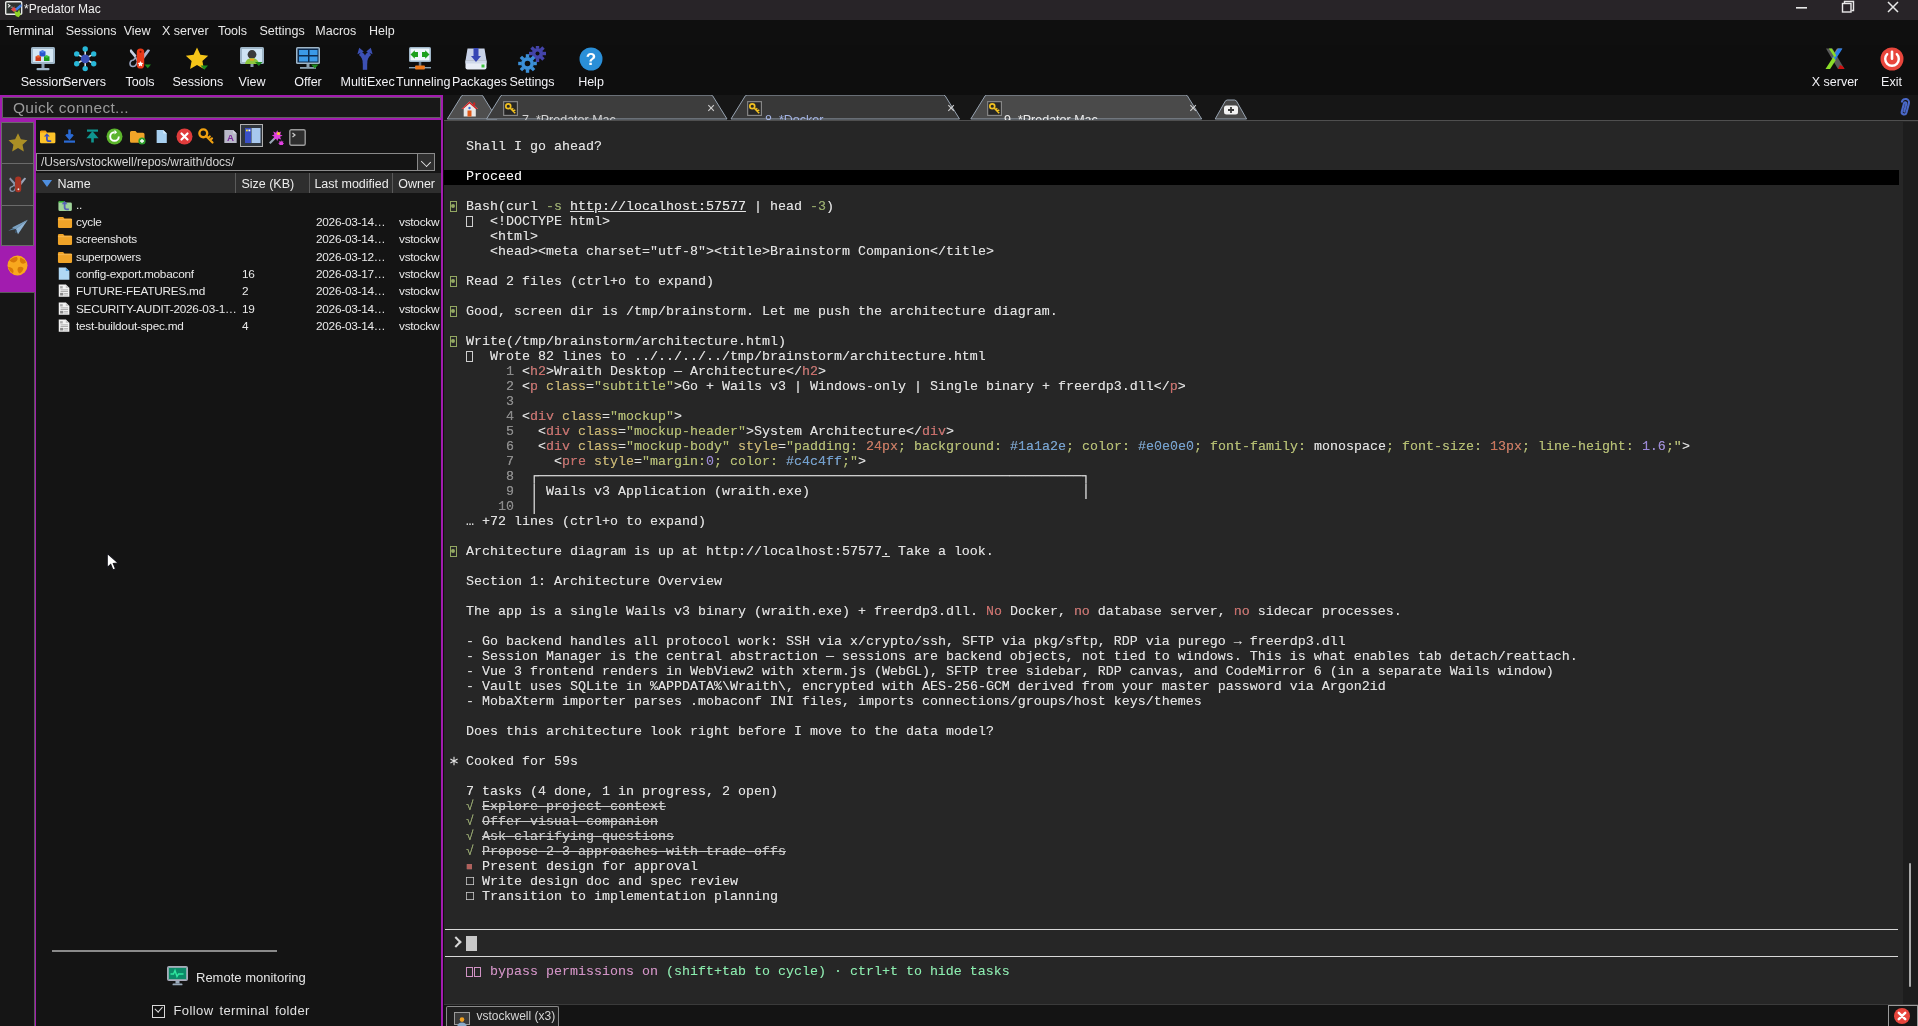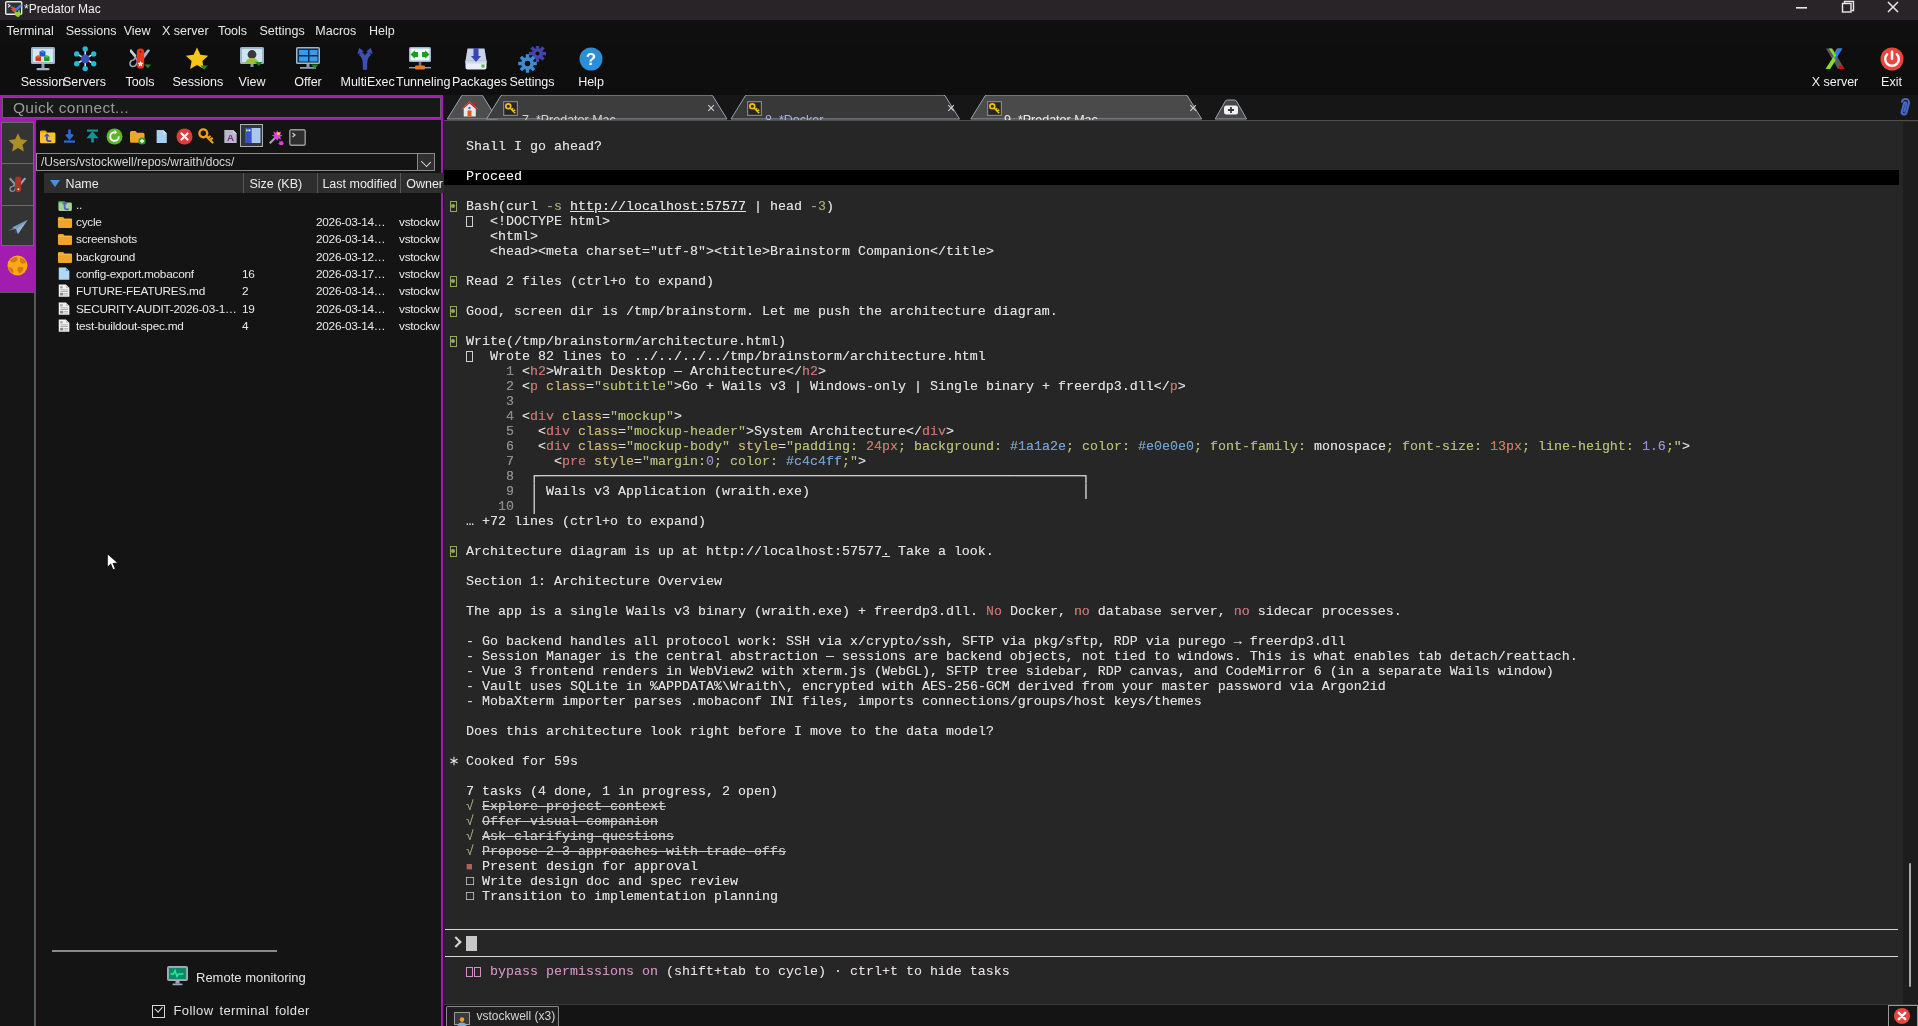--- a/index.html
+++ b/index.html
@@ -30,21 +30,21 @@
 .lsbtn { position:absolute; left:0; width:31px; height:41px; border-bottom:1px solid #6a6a6a; text-align:center; }
 #globe { position:absolute; left:7px; top:160px; }
 #lpanel { position:absolute; left:-1px; top:197px; width:36px; height:835px; background:#151515; border:1px solid #5a5a5a; }
 #fpanel { position:absolute; left:36px; top:25.5px; width:405px; height:929px; background:#141414; }
 .fpi { position:absolute; }
 .fpi.sel2 { border:1px solid #b0b0b0; background:#30363e; padding:1px 0 0 1px; }
 #pathbar { position:absolute; left:0px; top:32.5px; width:399px; height:18.5px; background:#141414; border:1px solid #8a8a8a; }
 #pathtxt { position:absolute; left:4px; top:1.5px; font-size:12px; color:#d6d6d6; }
 #pathbtn { position:absolute; right:0; top:0; width:17px; height:16.5px; background:#2f2f2f; border-left:1px solid #8a8a8a; }
 #pathbtn:after { content:""; position:absolute; left:4px; top:4px; width:7px; height:7px; border-right:1.8px solid #e8e8e8; border-bottom:1.8px solid #e8e8e8; transform:rotate(45deg) scale(1,.8); }
-#fhead { position:absolute; left:8px; top:52.5px; width:405px; height:20.5px; background:#2e2e2e; font-size:12.5px; color:#ececec; }
+#fhead { position:absolute; left:0px; top:52.5px; width:405px; height:20.5px; background:#2e2e2e; font-size:12.5px; color:#ececec; }
 .fsep { position:absolute; top:0; width:1px; height:20.5px; background:#5a5a5a; }
 #sorttri { position:absolute; left:5.5px; top:7px; width:0; height:0; border-left:5.5px solid transparent; border-right:5.5px solid transparent; border-top:7px solid #4f8fdf; }
 .frow { position:absolute; left:0; width:404px; height:17px; font-size:11.8px; letter-spacing:-0.25px; color:#e9e9e9; overflow:hidden; }
 .fic { position:absolute; left:21px; top:0px; }
 .fic svg { vertical-align:top; }
 .fname { position:absolute; left:40px; top:1px; white-space:nowrap; }
 .fsize { position:absolute; left:206px; top:1px; }
 .fdate { position:absolute; left:280px; top:1px; }
 .fown { position:absolute; left:363px; top:1px; }
 #splitter { position:absolute; left:52px; top:855px; width:225px; height:2px; background:#8a8a8a; }
@@ -425,21 +425,21 @@
         <span class="fname">screenshots</span>
         <span class="fsize"></span>
         <span class="fdate">2026-03-14…</span>
         <span class="fown">vstockw</span>
       </div>
       <div class="frow" style="top:128.6px">
         <span class="fic"><svg width="16" height="16" viewBox="0 0 17 17">
             <path d="M1 4.5 q0 -1.3 1.3 -1.3 h4.2 l1.4 1.7 h6.8 q1.3 0 1.3 1.3 v7.3 q0 1.3 -1.3 1.3 h-12.4 q-1.3 0 -1.3 -1.3 z" fill="#f0a428"></path>
             <path d="M1 5.6 h15 v0.9 h-15z" fill="#f8bc58"></path>
           </svg></span>
-        <span class="fname">background</span>
+        <span class="fname">superpowers</span>
         <span class="fsize"></span>
         <span class="fdate">2026-03-12…</span>
         <span class="fown">vstockw</span>
       </div>
       <div class="frow" style="top:145.9px">
         <span class="fic"><svg width="15" height="16" viewBox="0 0 17 17">
             <path d="M2 1 h8 l4 4 v10 h-12 z" fill="#b0d8f4"></path>
             <path d="M10 1 l4 4 h-4 z" fill="#5aa0d8"></path>
           </svg></span>
         <span class="fname">config-export.mobaconf</span>
@@ -607,21 +607,21 @@
   <i class="g">√</i> <b class="done">Offer visual companion</b>
   <i class="g">√</i> <b class="done">Ask clarifying questions</b>
   <i class="g">√</i> <b class="done">Propose 2-3 approaches with trade-offs</b>
   <i class="sq">■</i> Present design for approval
   □ Write design doc and spec review
   □ Transition to implementation planning</pre>
  <div id="hr1"></div>
     <div id="hr2"></div>
  <span id="prompt"></span>
     <span id="cursor"></span>
- <span id="bypass"><i class="tf p"></i><i class="tf p"></i><i class="p" style="font-style:normal"> bypass permissions on</i><i style="font-style:normal;color:#e5e5e5"> (shift+tab to cycle) · ctrl+t to hide tasks</i></span>
+ <span id="bypass"><i class="tf p"></i><i class="tf p"></i><i class="p" style="font-style:normal"> bypass permissions on</i><i style="font-style:normal;color:#86efac"> (shift+tab to cycle) · ctrl+t to hide tasks</i></span>
  <div id="scrollgut"></div>
     <div id="scrollthumb"></div>
 </div>
 <div id="statusbar">
  <div id="sbtab">
       <span id="sbico"><svg width="14" height="11" viewBox="0 0 14 11">
           <circle cx="7" cy="3.6" r="2.3" fill="#f0a020"></circle>
           <path d="M2.2 10.6 q0.6 -4.2 4.8 -4.2 q4.2 0 4.8 4.2 z" fill="#88aac8"></path>
         </svg></span>
       <span id="sbtxt">vstockwell (x3)</span>

